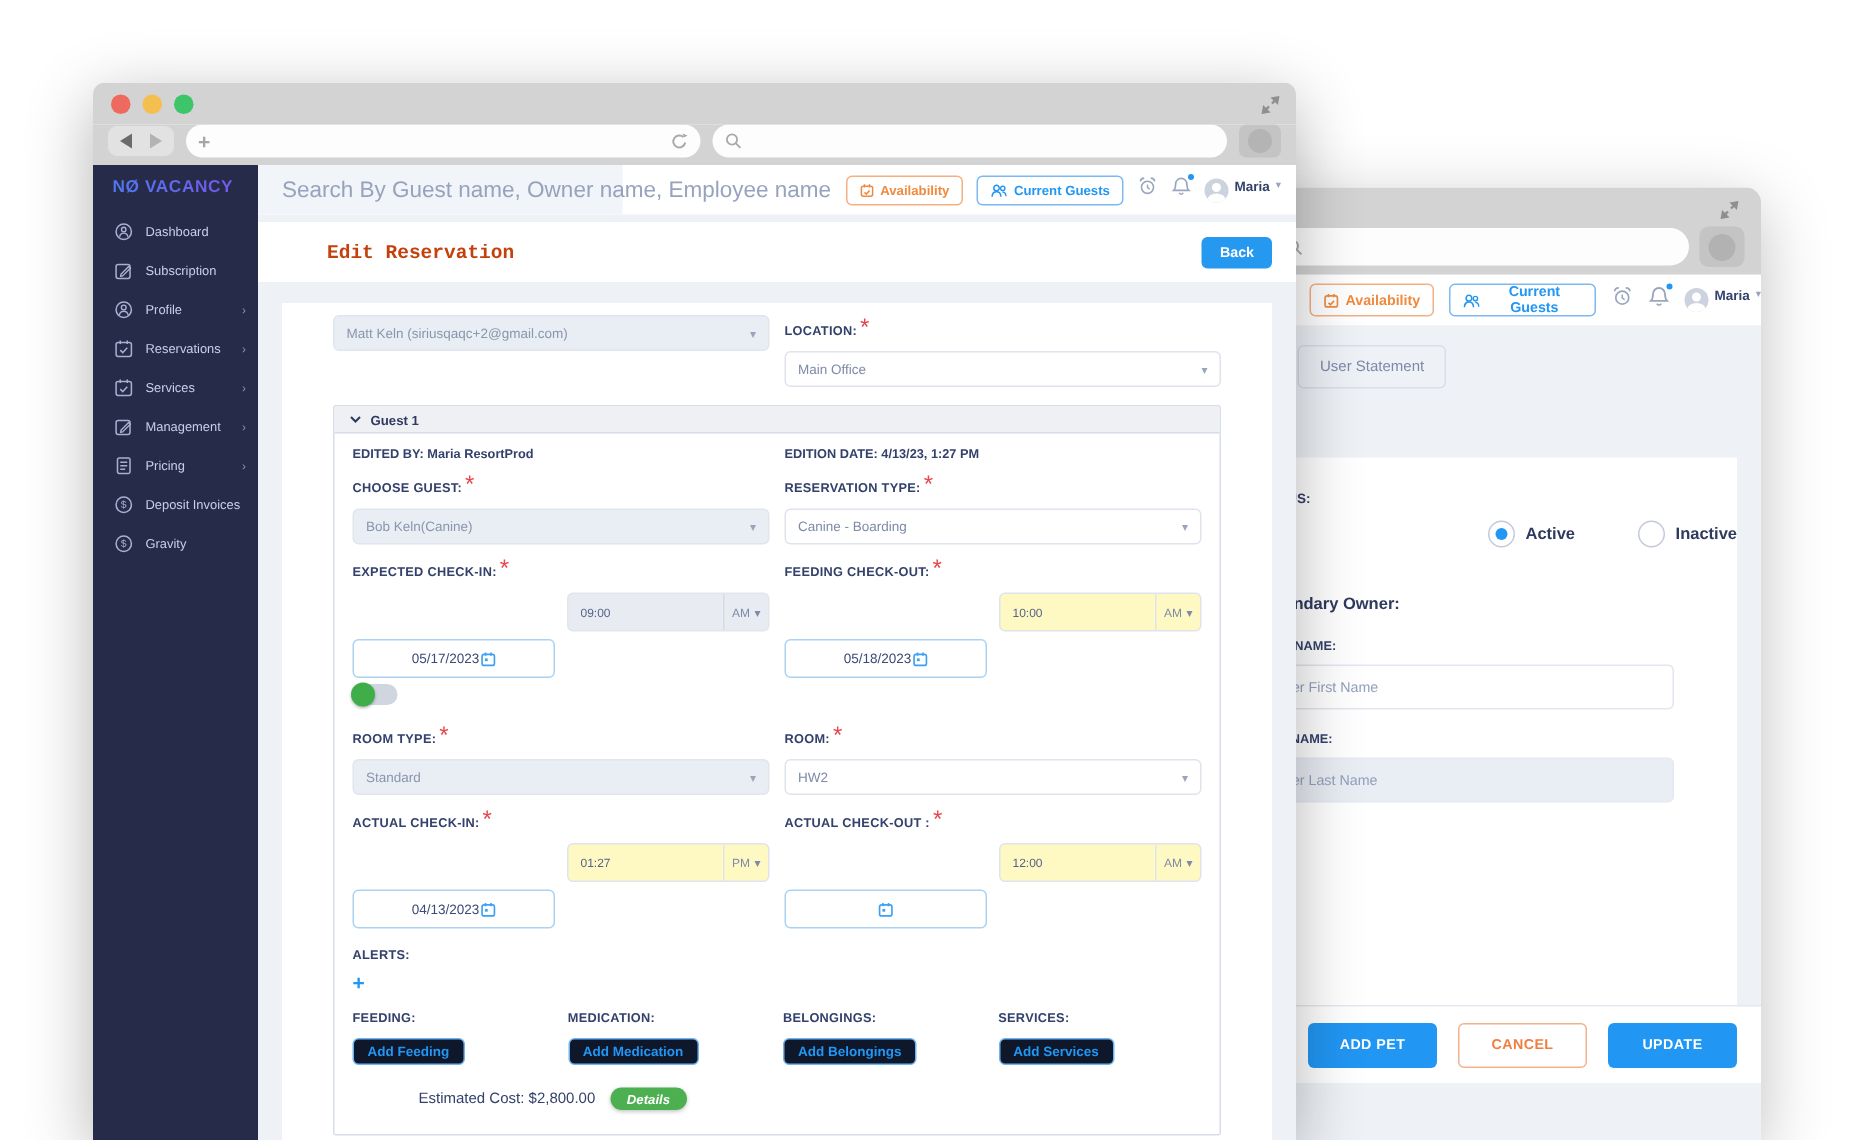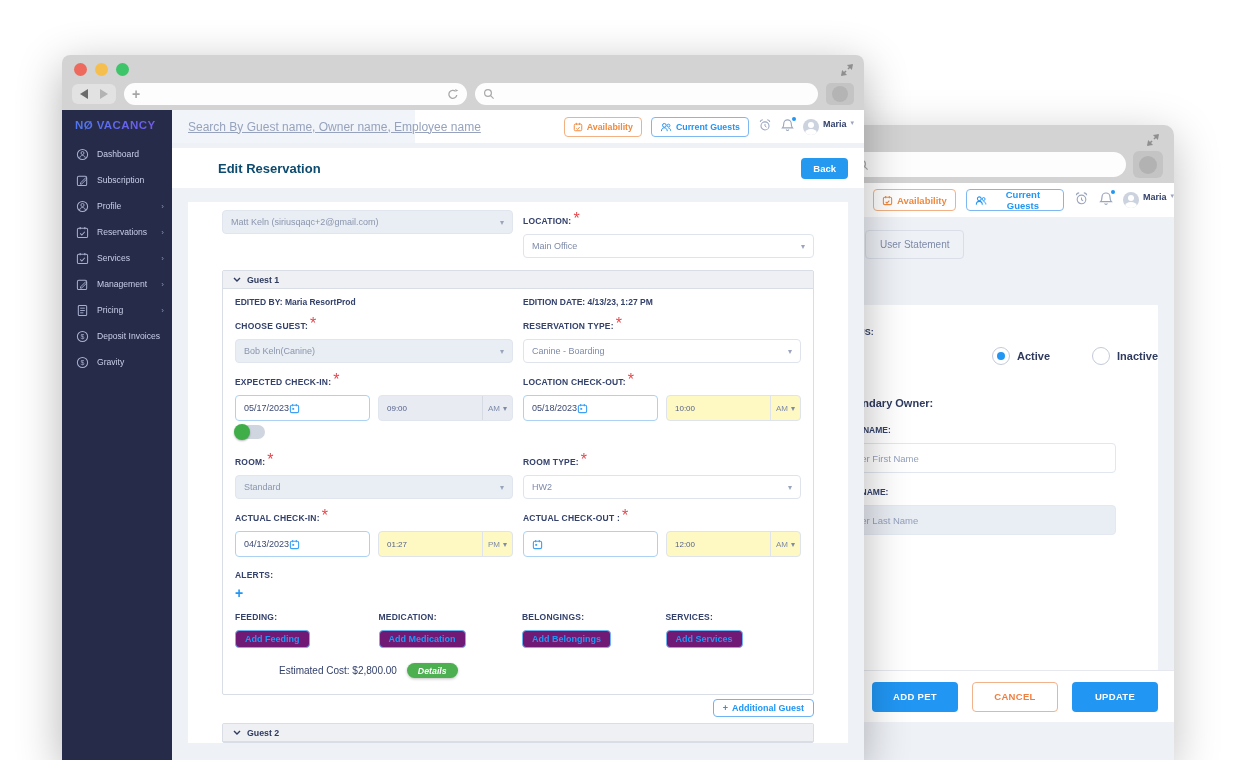--- a/index.html
+++ b/index.html
@@ -39,67 +39,67 @@
   .brand { padding:0 0 10px 13px; font-size:11.5px; font-weight:800; letter-spacing:.4px;
            background:linear-gradient(90deg,#4a7df0,#7b52e8);
            -webkit-background-clip:text; background-clip:text; color:transparent; }
   .s-item { display:flex; align-items:center; gap:8px; padding:6.5px 8px 6.5px 14px; color:#c9cfe8; font-size:8.6px; }
   .s-item svg { flex-shrink:0; }
   .s-chev { margin-left:auto; color:#8b93b8; font-size:8px; }
 
   .main { flex:1; display:flex; flex-direction:column; background:#eef1f6; min-width:0; }
   .app-header { height:33px; background:#fff; display:flex; align-items:center; flex-shrink:0; }
   .g-search { width:243px; height:33px; background:#f1f4f9; display:flex; align-items:center; gap:6px; padding:0 10px; }
-  .g-search span { font-size:12px; color:#97a3bd; white-space:nowrap;text-decoration:underline; }
+  .g-search span { font-size:15px; color:#97a3bd; white-space:nowrap; }
   .hdr-right { margin-left:auto; display:flex; align-items:center; gap:9px; padding-right:10px; }
   .btn-avail { height:20px; border:1px solid #f3b183; border-radius:4px; background:#fff; color:#ef8a3f;
                font-size:8.8px; font-weight:bold; display:flex; align-items:center; gap:4px; padding:0 8px; }
   .btn-cg { height:20px; border:1px solid #7db8f0; border-radius:4px; background:#fff; color:#2196f3;
             font-size:8.8px; font-weight:bold; display:flex; align-items:center; gap:4px; padding:0 8px; }
   .bell-wrap { position:relative; }
   .bell-dot { position:absolute; top:-1px; right:-2px; width:4px; height:4px; border-radius:50%; background:#2196f3; }
   .user-chip { display:flex; align-items:flex-start; gap:4px; }
   .user-av { width:16px; height:16px; border-radius:50%; background:#ccd2de; position:relative; overflow:hidden; }
   .user-av:before { content:""; position:absolute; top:3px; left:5px; width:6px; height:6px; border-radius:50%; background:#fff; }
   .user-av:after  { content:""; position:absolute; top:10px; left:2px; width:12px; height:8px; border-radius:50%; background:#fff; }
   .user-name { font-size:9px; color:#33416b; font-weight:bold; }
   .user-chev { color:#9aa5bd; font-size:7px; }
 
   .content { flex:1; overflow:hidden; }
   .page-titlebar { background:#fff; margin-top:5px; height:40px; display:flex; align-items:center;
                    justify-content:space-between; padding:0 16px 0 46px; }
-  .page-title { font-size:13px; font-weight:bold; color:#0c4a6e; }
+  .page-title { font-size:13px; font-weight:bold; color:#c2410c;font-family:Liberation Mono, monospace; }
   .btn-back { background:#2499ef; color:#fff; font-size:9.5px; font-weight:bold; border:none;
               border-radius:4px; height:21px; padding:0 12px; }
   .card { background:#fff; margin:14px 16px 0; padding:8px 34px 0; }
   .row2 { display:grid; grid-template-columns:1fr 1fr; gap:10px; }
   .fld .lbl-row { margin-bottom:6px; }
   .gbox { border:1px solid #d8dde6; border-radius:2px; margin-top:12px; }
   .gbox-h { background:#eef0f4; border-bottom:1px solid #d8dde6; height:18px; display:flex; align-items:center;
             gap:6px; padding:0 10px; font-size:8.8px; font-weight:bold; color:#2e3a5e; }
   .gbox-b { padding:8px 12px 14px; }
   .meta { font-size:8.5px; font-weight:bold; color:#33416b; }
   .mt8 { margin-top:8px; } .mt7 { margin-top:7px; } .mt12 { margin-top:12px; } .mt6 { margin-top:6px; }
   .dt-row { display:grid; grid-template-columns:1fr 1fr; gap:8px; }
   .date-in { height:26px; border:1px solid #abd2f2; border-radius:4px; background:#fff;
-             display:flex; align-items:center; justify-content:flex-start; padding:0 8px;
-             font-size:9px; color:#3c4a75; }
+             display:flex; align-items:center; justify-content:center; padding:0 8px;
+             font-size:9px; color:#3c4a75;margin-top:31px; }
   .time-g { height:26px; border:1px solid #dfe3ec; border-radius:4px; background:#fef9c3; display:flex; overflow:hidden; }
   .time-g .tval { flex:1; display:flex; align-items:center; padding-left:8px;
                   font-family:Liberation Sans, sans-serif; font-size:8px; color:#55618a; }
   .time-g .ampm { width:30px; border-left:1px solid #dfe3ec; display:flex; align-items:center; justify-content:center;
                   gap:3px; font-size:8px; color:#7e8aa8; }
   .time-g.dis { background:#e8ecf2; border-color:#e1e5ee; }
   .time-g.dis .ampm { border-left-color:#d5dae3; }
   .toggle { width:30px; height:14px; border-radius:7px; background:#cfd6e0; position:relative; margin-top:4px; }
   .toggle .knob { position:absolute; left:-1px; top:-1px; width:16px; height:16px; border-radius:50%;
                   background:#3fae49; box-shadow:0 1px 2px rgba(0,0,0,.3); }
   .alerts-plus { color:#2196f3; font-size:14px; font-weight:bold; line-height:1; margin-top:4px; }
   .addons { display:grid; grid-template-columns:1fr 1fr 1fr 1fr; gap:8px; }
-  .btn-add { border:1px solid #6fb3f0; border-radius:4px; background:#701a75; color:#2196f3;
+  .btn-add { border:1px solid #6fb3f0; border-radius:4px; background:#0f172a; color:#2196f3;
              font-size:9px; font-weight:bold; height:18px; padding:0 9px; margin-top:6px; display:inline-flex; align-items:center; }
   .cost-row { display:flex; align-items:center; gap:10px; margin-top:15px; padding-bottom:2px; }
   .cost-txt { font-size:10px; color:#33416b;margin-left:44px; }
   .btn-details { background:#4caf50; border:none; border-radius:9px; color:#fff; font-size:8.8px;
                  font-weight:bold; font-style:italic; height:15px; padding:0 11px; box-shadow:0 1px 3px rgba(0,0,0,.25); }
   .addguest-row { display:flex; justify-content:flex-end; margin-top:4px; }
   .btn-addguest { border:1px solid #6fb3f0; border-radius:4px; background:#fff; color:#2196f3;
                   font-size:9px; font-weight:bold; height:18px; padding:0 9px; display:inline-flex; align-items:center; gap:4px; }
 
   
@@ -449,21 +449,21 @@
                     <span>Bob Keln(Canine)</span>
                     <span class="arr">▾</span>
                   </div>
                 <div class="sel">
                     <span>Canine - Boarding</span>
                     <span class="arr">▾</span>
                   </div>
               </div>
               <div class="row2 mt8">
                 <div><span class="lbl">EXPECTED CHECK-IN:</span><span class="req">*</span></div>
-                <div><span class="lbl">LOCATION CHECK-OUT:</span><span class="req">*</span></div>
+                <div><span class="lbl">FEEDING CHECK-OUT:</span><span class="req">*</span></div>
               </div>
               <div class="row2 mt6">
                 <div class="dt-row">
                   <div class="date-in">
                     <span>05/17/2023</span>
                     <svg width="11" height="11" viewBox="0 0 12 12">
                         <rect x="1.5" y="2.5" width="9" height="8" rx="1.5" fill="none" stroke="#3da0f5" stroke-width="1.2"></rect>
                         <line x1="4" y1="1" x2="4" y2="3.5" stroke="#3da0f5" stroke-width="1.2"></line>
                         <line x1="8" y1="1" x2="8" y2="3.5" stroke="#3da0f5" stroke-width="1.2"></line>
                         <rect x="3.6" y="5.4" width="2" height="2" fill="#3da0f5"></rect>
@@ -493,22 +493,22 @@
                         <span>AM</span>
                         <span>▾</span>
                       </span>
                   </div>
                 </div>
               </div>
               <div class="toggle">
                   <div class="knob"></div>
                 </div>
               <div class="row2 mt12">
+                <div><span class="lbl">ROOM TYPE:</span><span class="req">*</span></div>
                 <div><span class="lbl">ROOM:</span><span class="req">*</span></div>
-                <div><span class="lbl">ROOM TYPE:</span><span class="req">*</span></div>
               </div>
               <div class="row2 mt6">
                 <div class="sel dis">
                     <span>Standard</span>
                     <span class="arr">▾</span>
                   </div>
                 <div class="sel">
                     <span>HW2</span>
                     <span class="arr">▾</span>
                   </div>

